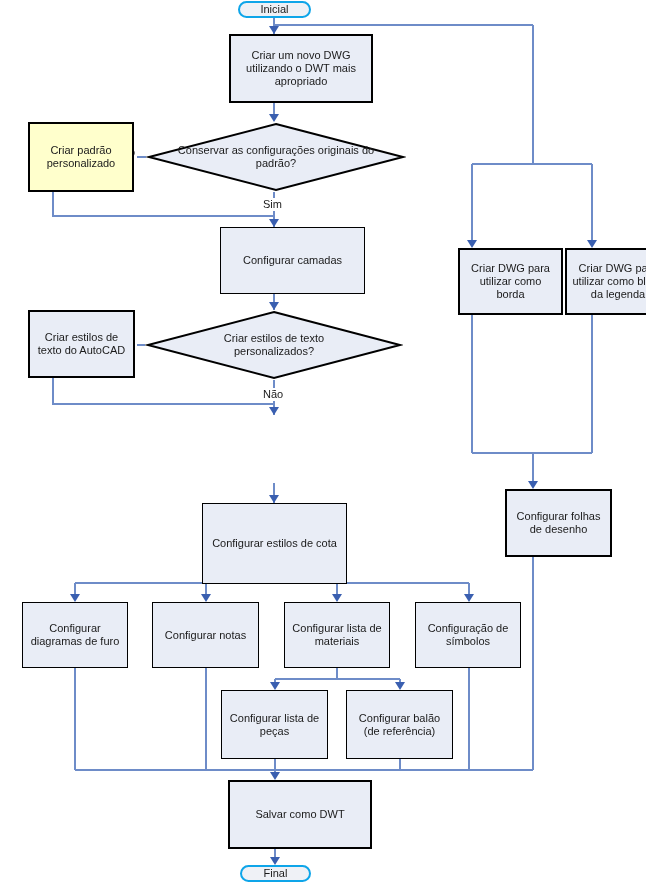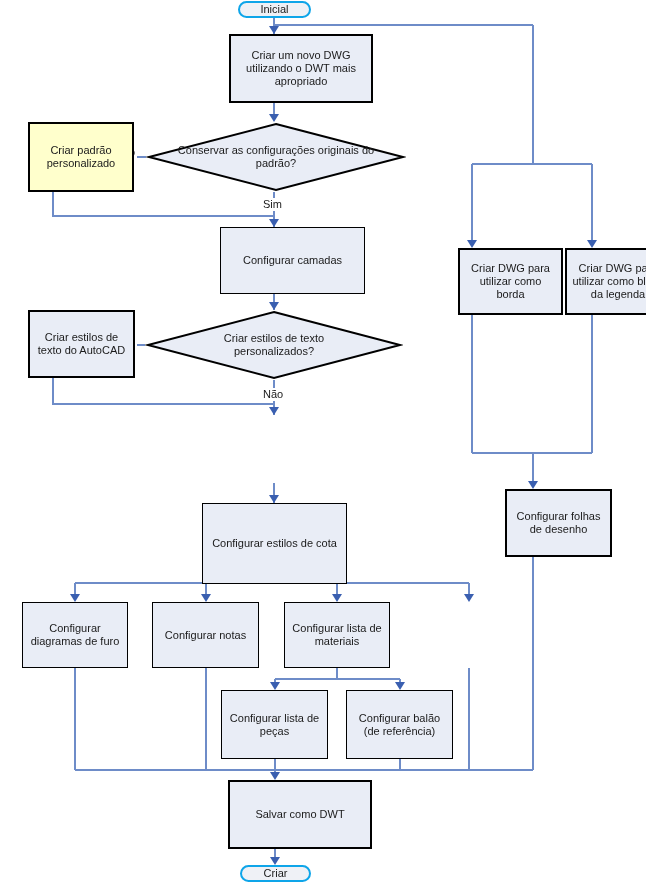--- a/index.html
+++ b/index.html
@@ -139,20 +139,23 @@
   </div>
 
   <div class="node" style="left:152px;top:602px;width:107px;height:66px;">
     <span>Configurar notas</span>
   </div>
 
   <div class="node" style="left:284px;top:602px;width:106px;height:66px;">
     <span>Configurar lista de materiais</span>
   </div>
 
+  <div class="node" style="left:415px;top:602px;width:106px;height:66px;">
+    <span>Configuração de símbolos</span>
+  </div>
 
   <div class="node" style="left:221px;top:690px;width:107px;height:69px;">
     <span>Configurar lista de peças</span>
   </div>
 
   <div class="node" style="left:346px;top:690px;width:107px;height:69px;">
     <span>Configurar balão (de referência)</span>
   </div>
 
   <div class="node thick" style="left:432px;top:248px;width:105px;height:67px;">
@@ -165,16 +168,16 @@
 
   <div class="node thick" style="left:479px;top:489px;width:107px;height:68px;">
     <span>Configurar folhas de desenho</span>
   </div>
 
   <div class="node thick" style="left:202px;top:780px;width:144px;height:69px;">
     <span>Salvar como DWT</span>
   </div>
 
   <div class="node terminal" style="left:240px;top:865px;width:71px;height:17px;">
-    <span>Criar</span>
+    <span>Final</span>
   </div>
 
 </div>
 
 </body></html>

